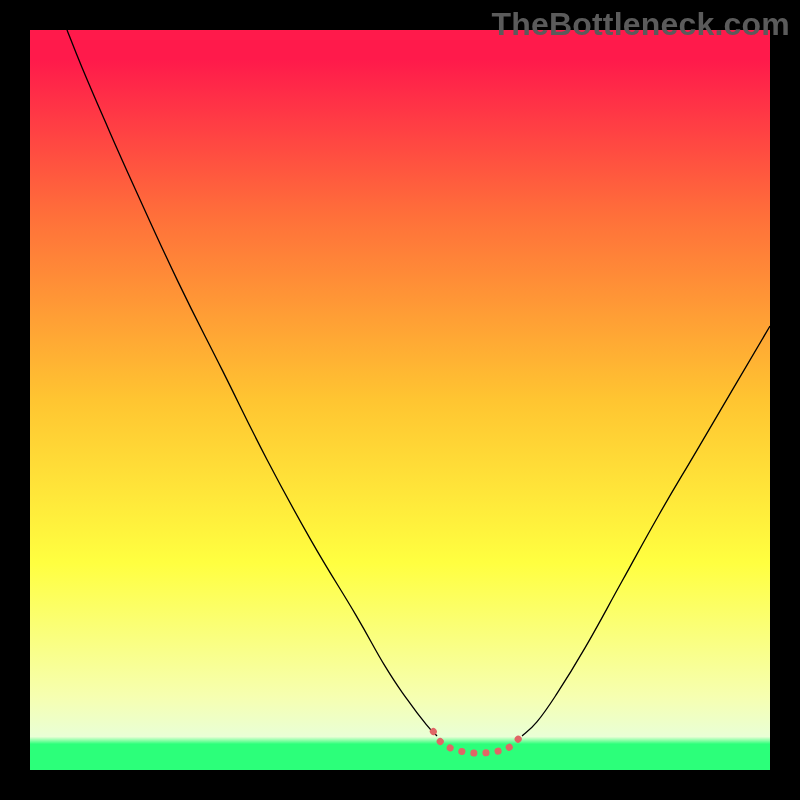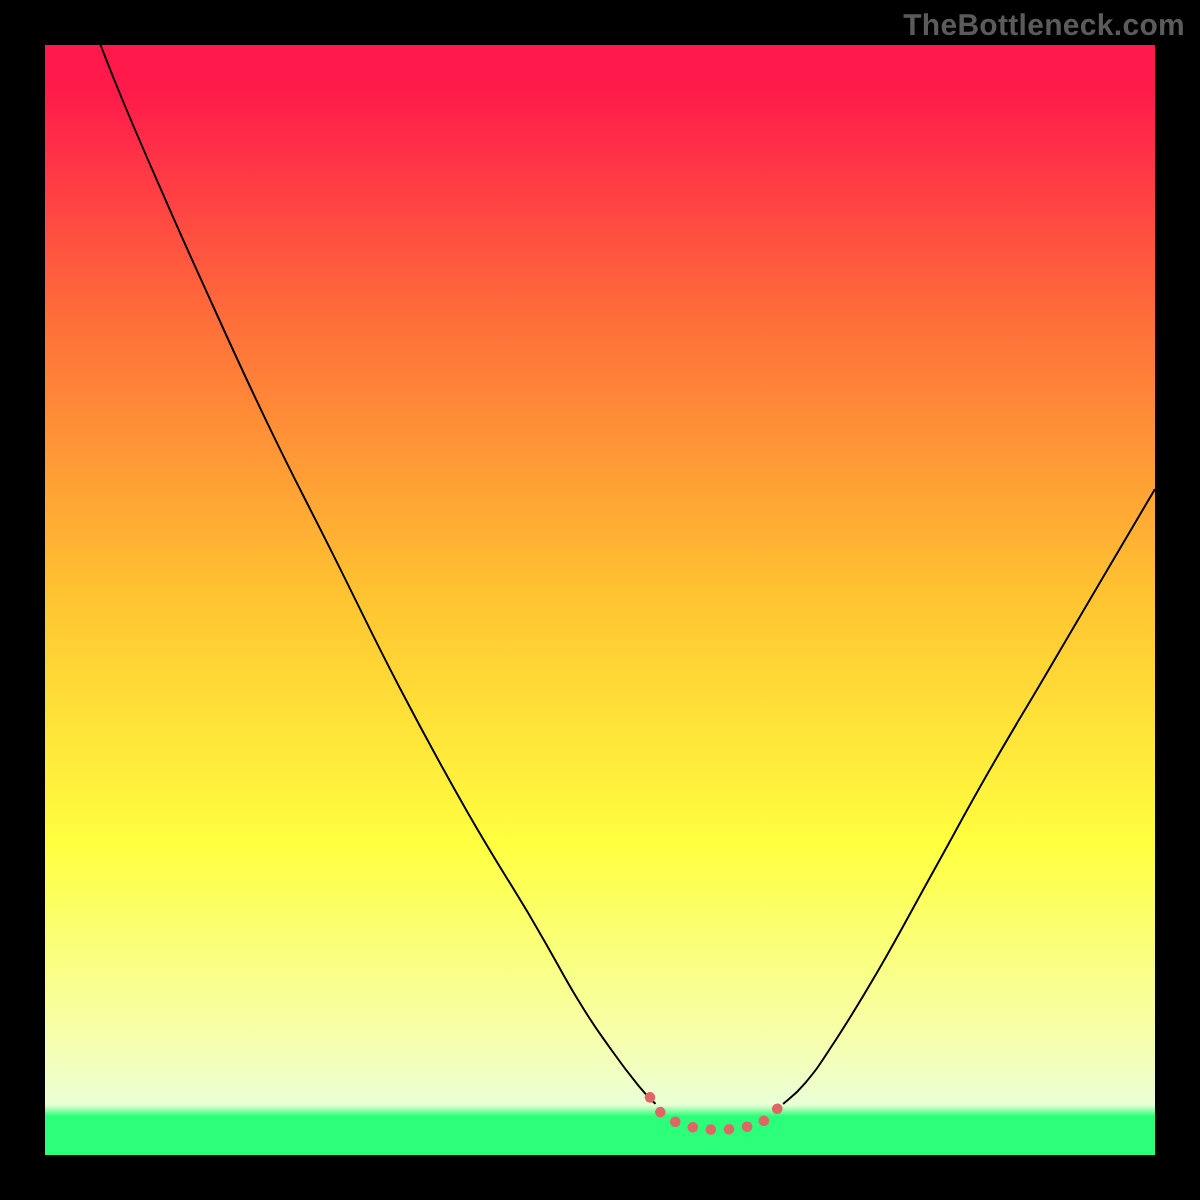--- a/index.html
+++ b/index.html
@@ -14,21 +14,21 @@
   .frame {
     position: relative;
     width: 800px;
     height: 800px;
     background: #000;
   }
   .watermark {
     position: absolute;
     top: 6px;
     right: 10px;
-    font-size: 20px;
+    font-size: 32px;
     font-weight: 600;
     color: #5b5b5b;
     letter-spacing: 0.2px;
     z-index: 5;
     user-select: none;
   }
   svg.plot {
     position: absolute;
     left: 0;
     top: 0;

